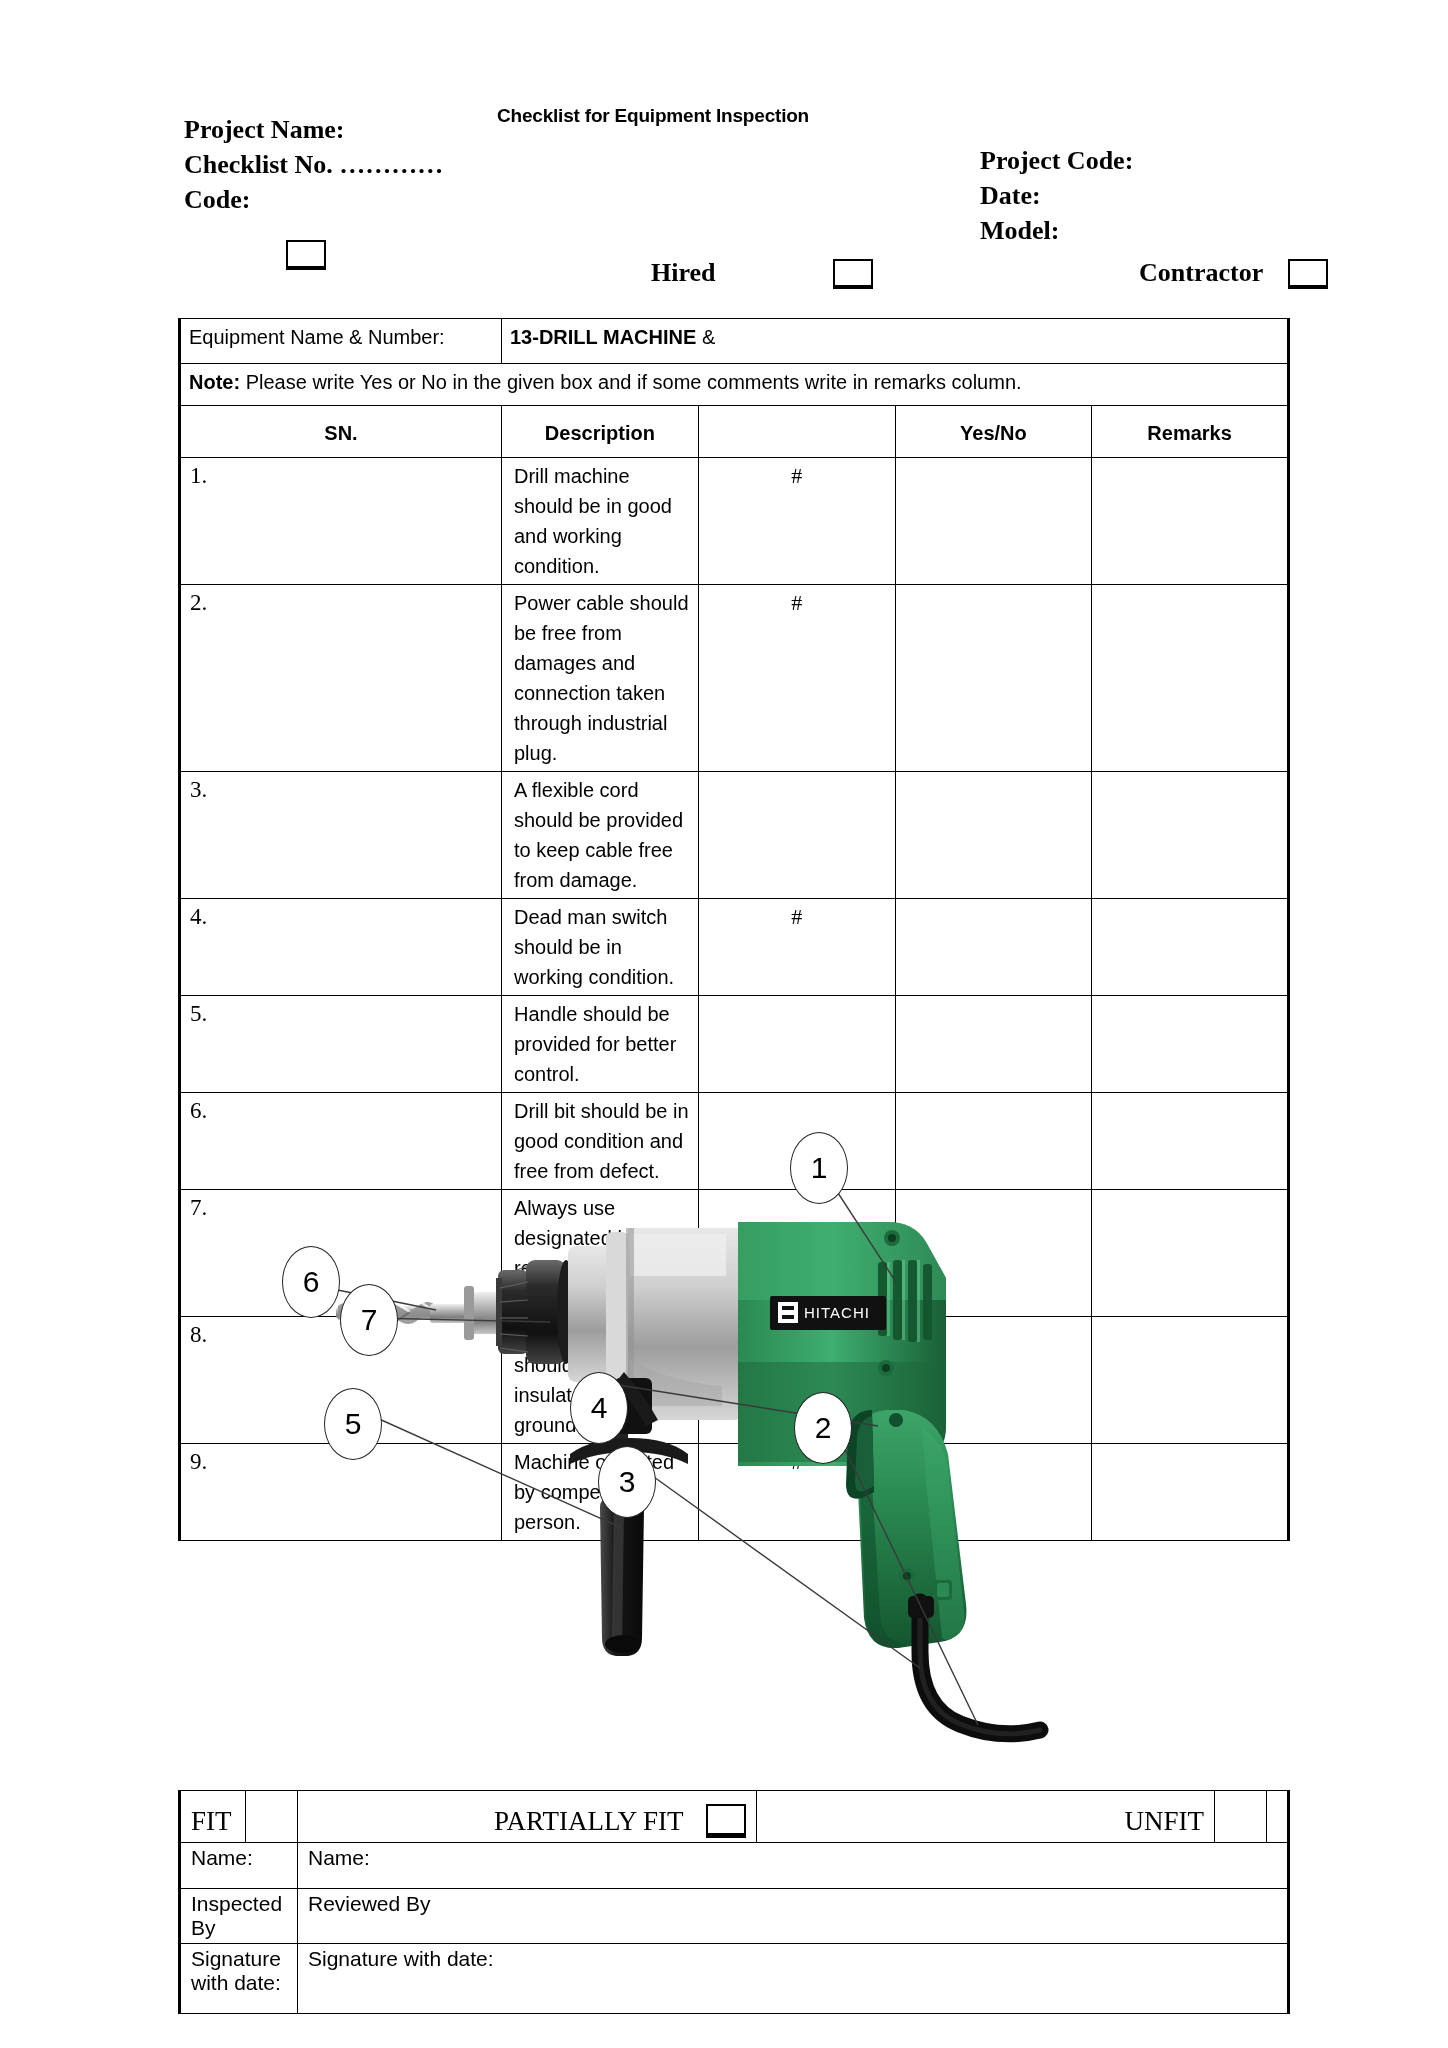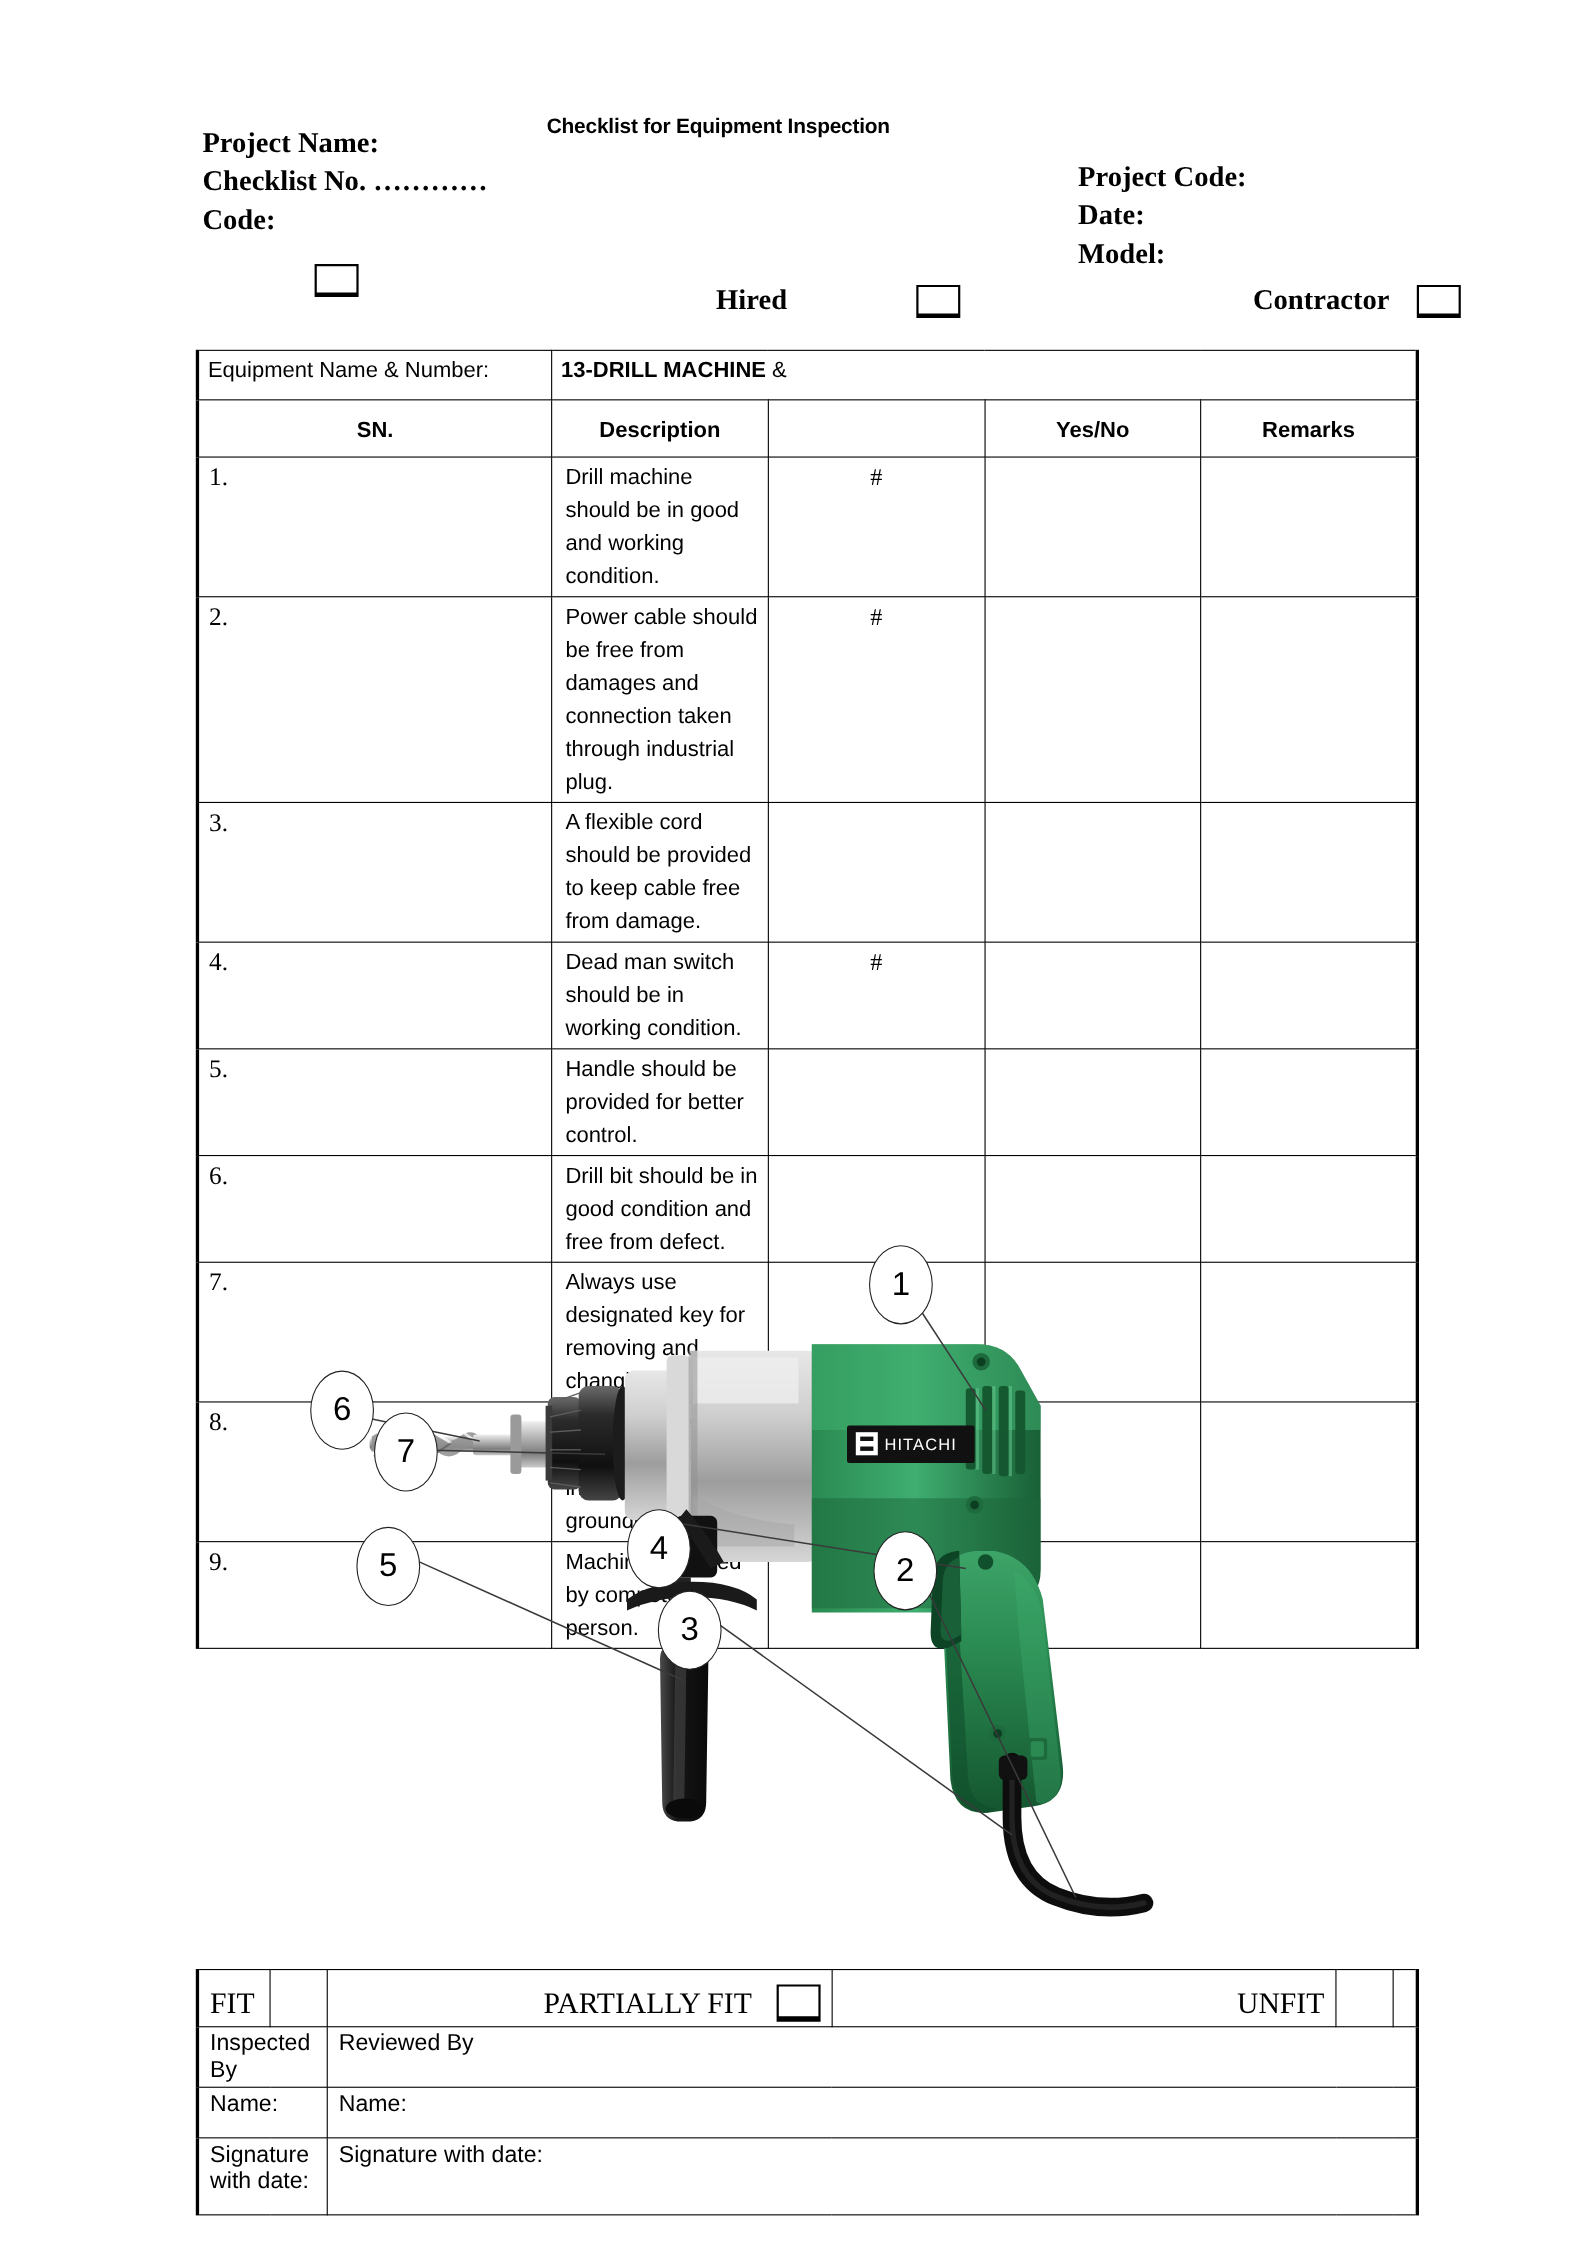--- a/index.html
+++ b/index.html
@@ -246,20 +246,25 @@
 <table class="main-table">
   <tbody>
       <tr class="row-eq">
     <td class="eq-label outer-l">Equipment Name &amp; Number:</td>
     <td class="eq-value outer-r" colspan="4">
       <span>13-DRILL MACHINE</span>
       <span class="amp">&amp;</span>
     </td>
   </tr>
 
+  <tr class="row-note">
+    <td class="outer-l outer-r" colspan="5">
+      <span class="note-b">Note:</span><span> Please write Yes or No in the given box and if some comments write in remarks column.</span>
+    </td>
+  </tr>
 
   <tr class="hdr-cells">
     <td class="c-sn outer-l">SN.</td>
     <td class="c-desc">Description</td>
     <td class="c-hash"></td>
     <td class="c-yesno">Yes/No</td>
     <td class="c-rem outer-r">Remarks</td>
   </tr>
 
   <tr class="body-row">
@@ -497,25 +502,25 @@
         <span>PARTIALLY FIT</span>
         <span class="pf-chk"></span>
       </span>
     </td>
     <td class="unfit-text">UNFIT</td>
     <td class="unfit-blank1"></td>
     <td class="unfit-blank2 outer-r"></td>
   </tr>
 
   <tr class="sig-row">
+    <td class="outer-l" colspan="2">Name:</td>
+    <td class="outer-r" colspan="4">Name:</td>
+  </tr>
+  <tr class="sig-row">
     <td class="half outer-l" colspan="2">Inspected By</td>
     <td class="half outer-r" colspan="4">Reviewed By</td>
-  </tr>
-  <tr class="sig-row">
-    <td class="outer-l" colspan="2">Name:</td>
-    <td class="outer-r" colspan="4">Name:</td>
   </tr>
   <tr class="sig-row-last">
     <td class="outer-l" colspan="2">Signature with date:</td>
     <td class="outer-r" colspan="4">Signature with date:</td>
   </tr>
 </tbody>
   </table>
 
 </body></html>

